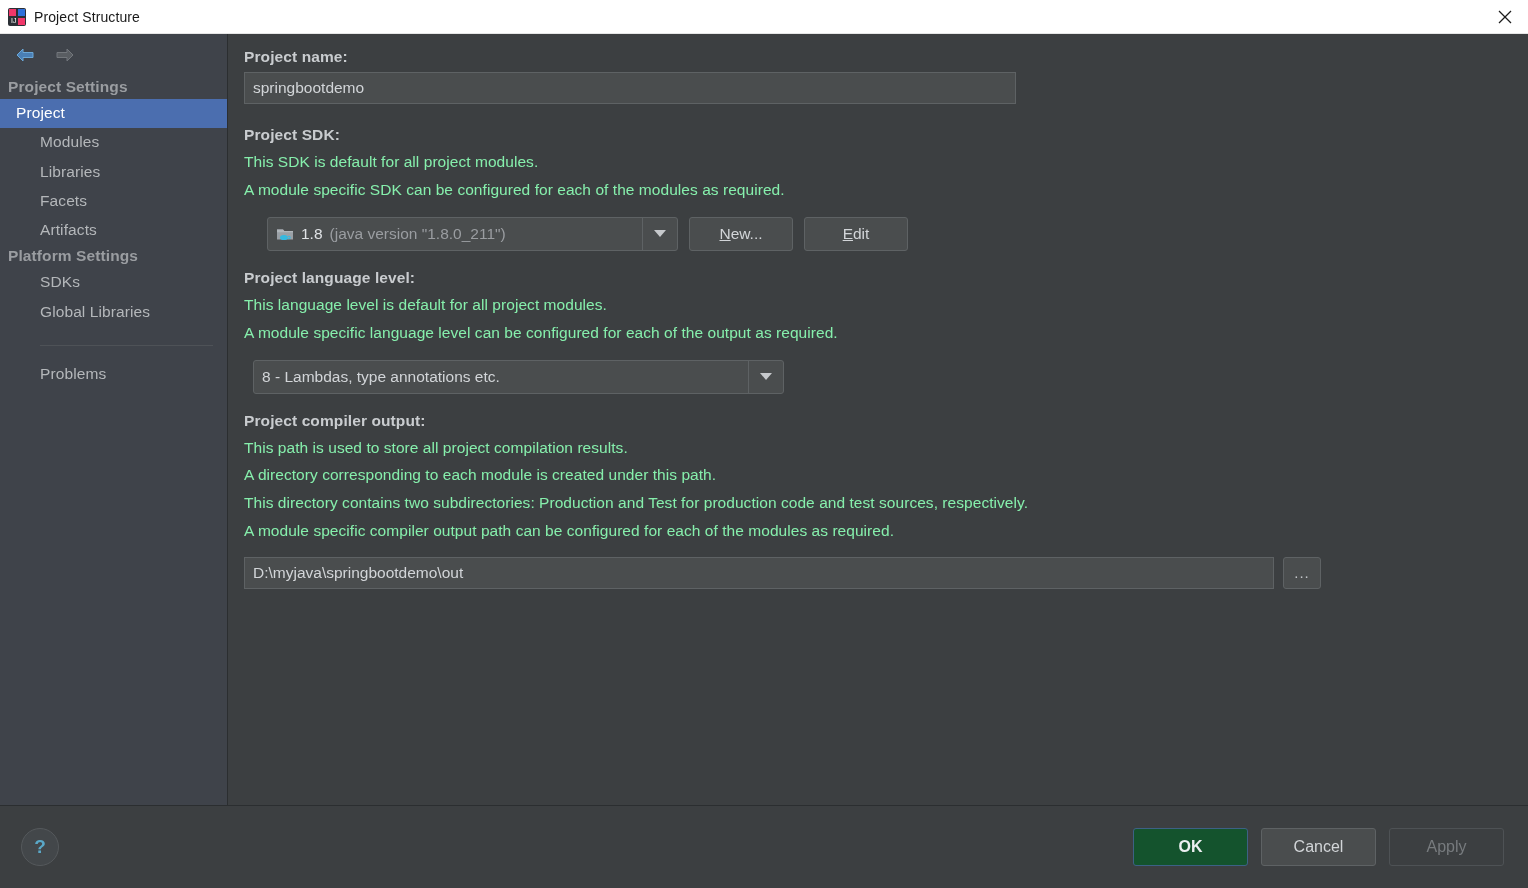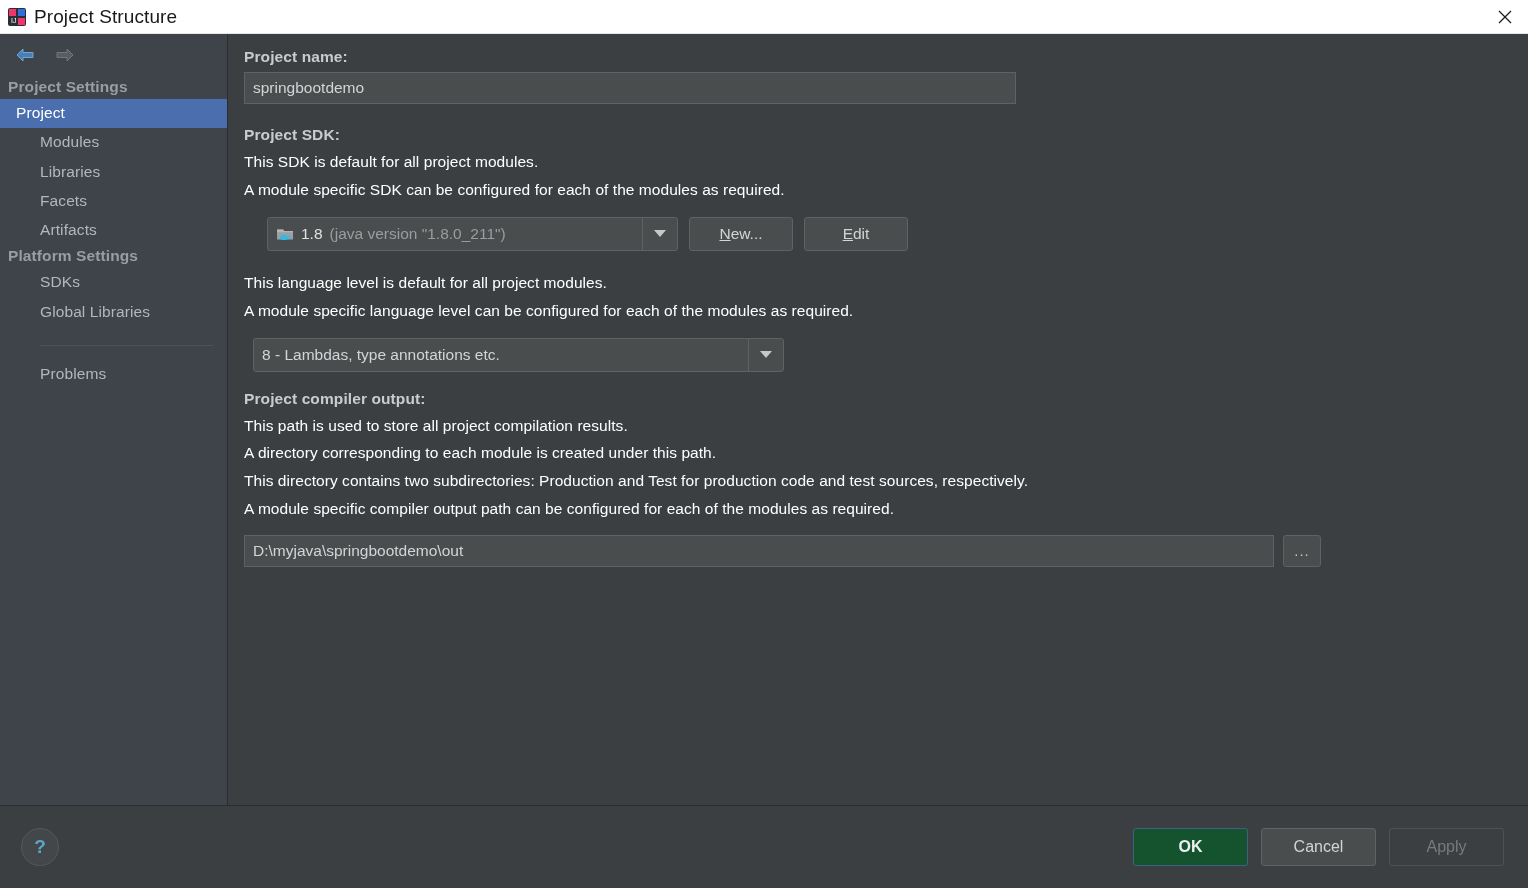--- a/index.html
+++ b/index.html
@@ -36,21 +36,21 @@
   }
   .titlebar-icon {
     width: 18px;
     height: 18px;
     margin-right: 8px;
     position: relative;
     flex: 0 0 auto;
   }
   .titlebar-icon svg { display:block; }
   .titlebar-title {
-    font-size: 19px;
+    font-size: 14px;
     color: #1a1a1a;
     font-family: "Liberation Sans", sans-serif;
     letter-spacing: 0.1px;
     flex: 1 1 auto;
   }
   .titlebar-close {
     width: 46px;
     height: 33px;
     display: flex;
     align-items: center;
@@ -131,21 +131,21 @@
   .section { margin-bottom: 0; }
   .label-strong {
     font-size: 15.5px;
     font-weight: bold;
     color: #c9cccf;
     margin: 0 0 4px 0;
     letter-spacing: 0.1px;
   }
   .desc-line {
     font-size: 15.5px;
-    color: #ffffff;
+    color: #86efac;
     line-height: 1.80;
     letter-spacing: 0.05px;
   }
 
   
   .textfield {
     background: #4a4d4e;
     border: 1px solid #5e6264;
     height: 32px;
     display: flex;
@@ -410,22 +410,23 @@
               <span>ew...</span>
             </div>
           <div class="btn">
               <span class="mn">E</span>
               <span>dit</span>
             </div>
         </div>
       </div>
 
       <div class="section" style="margin-top:18px;">
+        <div class="label-strong">Project language level:</div>
         <div class="desc-line">This language level is default for all project modules.</div>
-        <div class="desc-line">A module specific language level can be configured for each of the modules as required.</div>
+        <div class="desc-line">A module specific language level can be configured for each of the output as required.</div>
 
         <div class="combo lang">
           <div class="combo-content">
             <span class="lang-text">8 - Lambdas, type annotations etc.</span>
           </div>
           <div class="combo-arrow">
             <span class="arrow-glyph"></span>
           </div>
         </div>
       </div>

